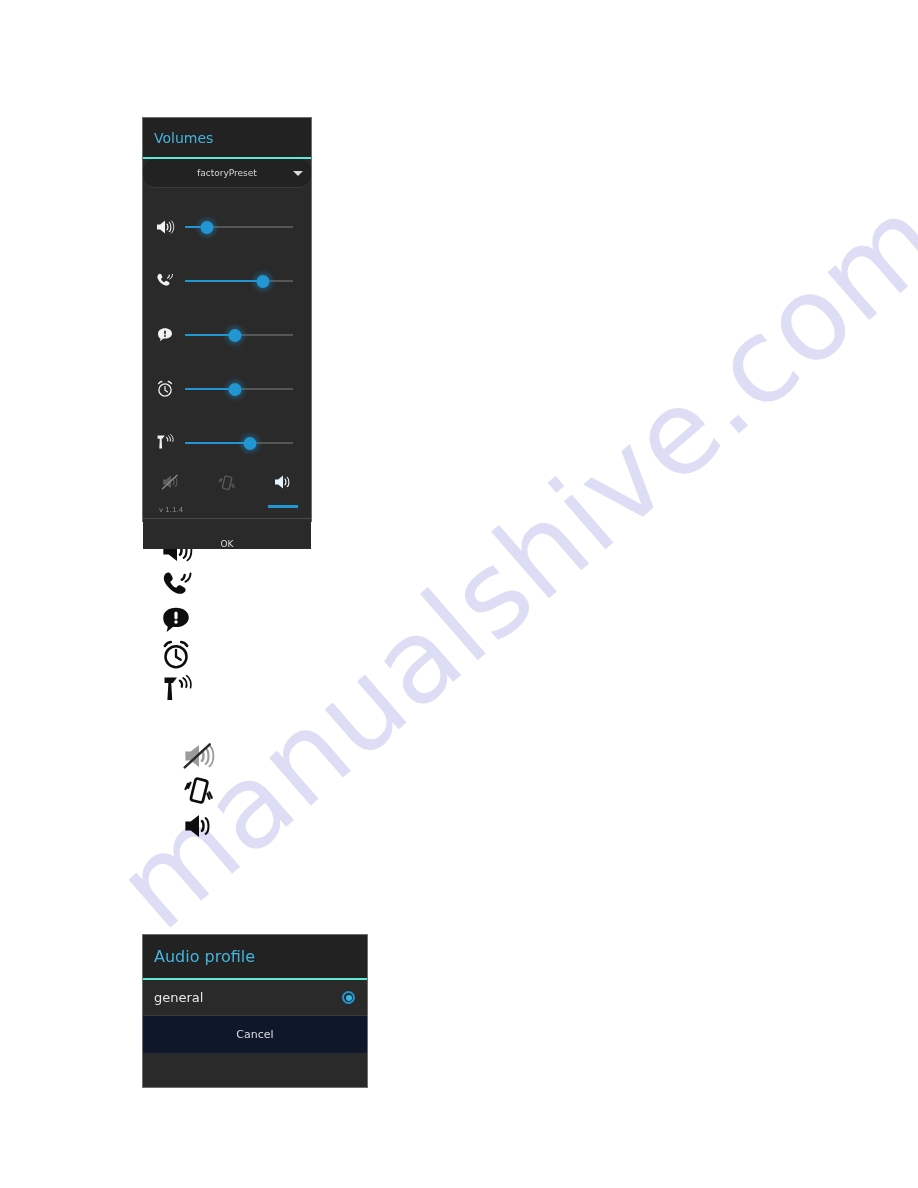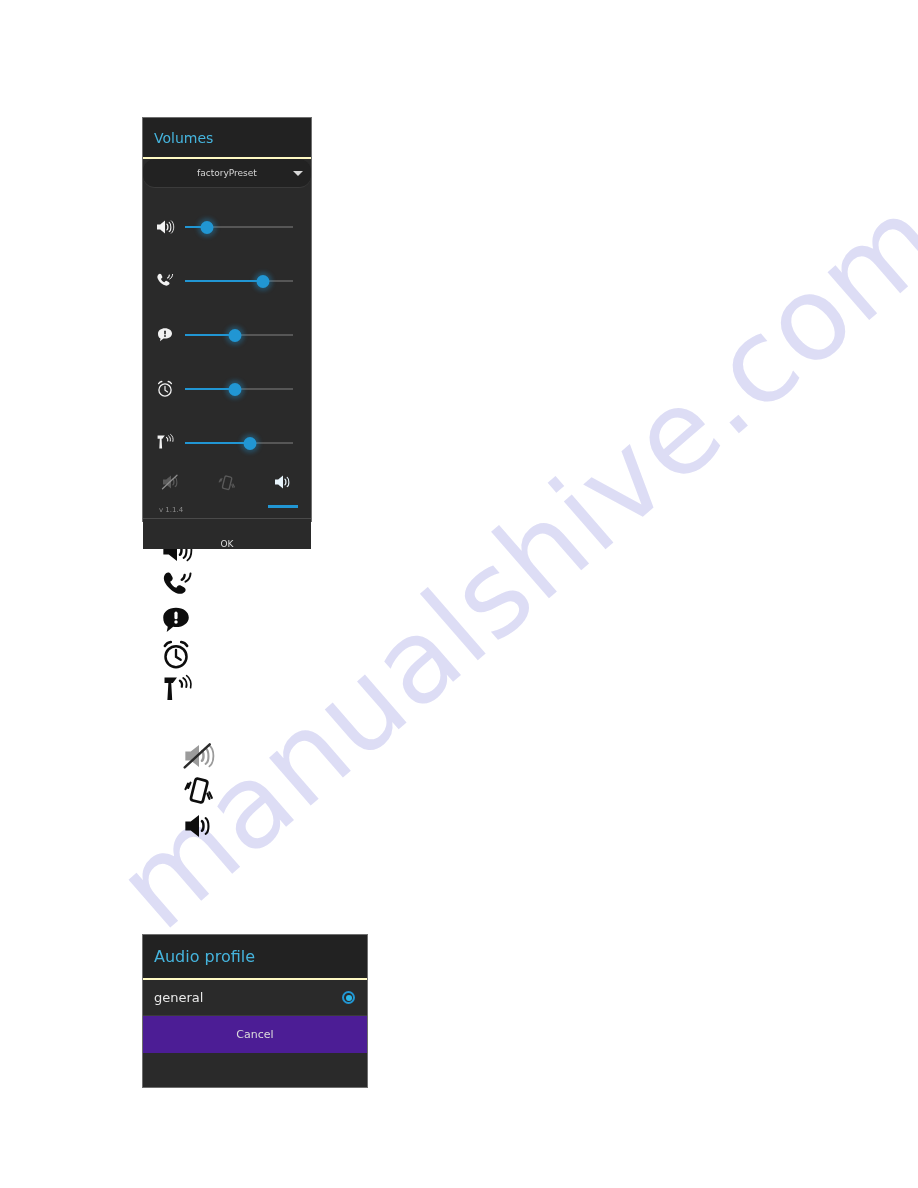--- a/index.html
+++ b/index.html
@@ -43,21 +43,21 @@
   .dialog {
     position: absolute;
     background: #2a2a2a;
     border: 1px solid #6f6f6f;
     box-sizing: border-box;
     z-index: 3;
   }
   .dlg-header {
     background: #222222;
     box-sizing: border-box;
-    border-bottom: 2px solid #fef9c3;
+    border-bottom: 2px solid #5eead4;
     display: flex;
     align-items: center;
   }
   .dlg-title {
     color: #45b4dd;
     font-family: "DejaVu Sans", sans-serif;
   }
 
   
   #volumes-dialog {
@@ -256,21 +256,21 @@
     left: 50%;
     top: 50%;
     width: 6px;
     height: 6px;
     border-radius: 50%;
     background: #2cb8e8;
     transform: translate(-50%, -50%);
   }
   .cancel-row {
     height: 37px;
-    background: #4c1d95;
+    background: #0f172a;
     display: flex;
     align-items: center;
     justify-content: center;
   }
   .cancel-label {
     color: #dcdcdc;
     font-size: 11px;
     font-family: "DejaVu Sans", sans-serif;
   }
 </style>

